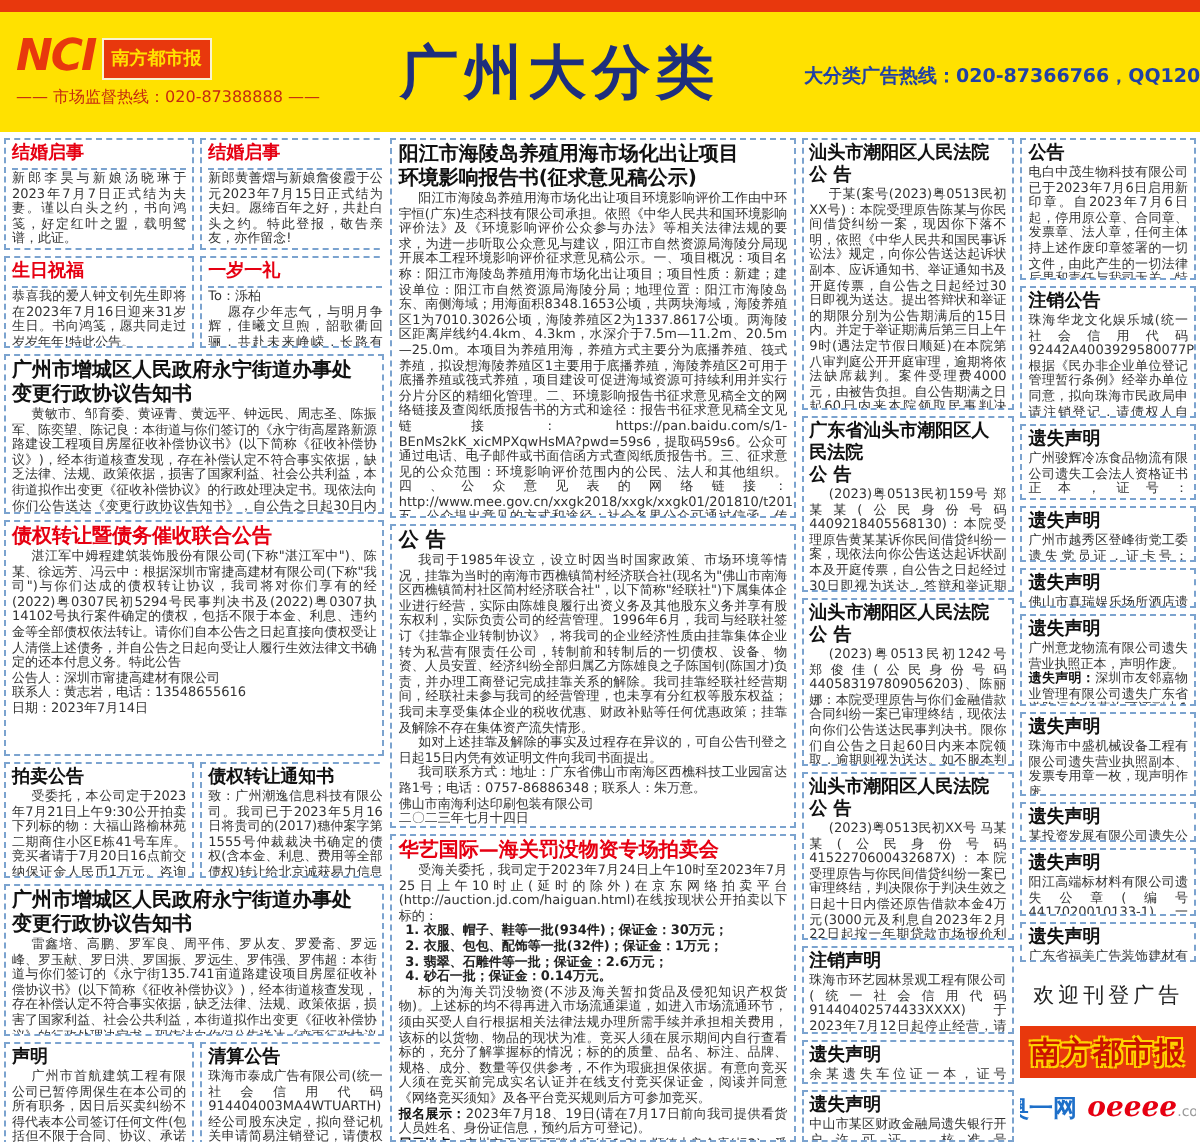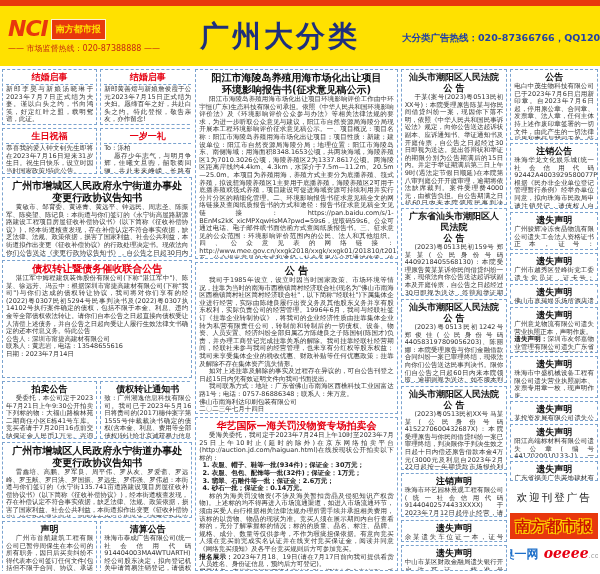--- a/index.html
+++ b/index.html
@@ -22,21 +22,21 @@
   .right-zone { width:190px; text-align:center; }
   .tags { color:#e60012; font-weight:900; font-size:14px; letter-spacing:2px; white-space:nowrap; }
   .hotline { color:#2141a5; font-weight:bold; font-size:9.5px; margin-top:4px; white-space:nowrap; }
   
   .page-body { display:flex; gap:3px; padding:3px 2px; height:508px; overflow:hidden; background:#fff; }
   .col { display:flex; flex-direction:column; gap:3px; overflow:hidden; }
   .colA { width:191px; } .colB { width:203px; } .colC { width:107px; } .colD { width:88px; }
   .row { display:flex; gap:3px; flex:0 0 auto; }
   .half { width:50%; }
   .ad { border:1px dashed #7ba3cf; padding:2px 3px; overflow:hidden; background:#fff; flex:0 0 auto; }
-  .ad-h { text-align:center; font-weight:bold; font-size:10px; line-height:12px; color:#111; }
+  .ad-h { text-align:left; font-weight:bold; font-size:10px; line-height:12px; color:#111; }
   .ad-h.red { color:#e60012; }
   .ad-h.sm { font-size:9px; line-height:11px; }
   .ad-h.underl { border-bottom:1px dashed #7ba3cf; padding-bottom:1px; margin-bottom:1px; }
   .ad-b { font-size:6.5px; line-height:7.6px; color:#333; text-align:justify; }
   .ad-b p { margin:0; text-indent:1.5em; }
   .ad-b p.noind { text-indent:0; }
   .ad-b p.sig { text-indent:0; }
   .ad-b .lead { font-weight:bold; color:#111; }
   .items p { text-indent:0.5em; font-weight:bold; color:#222; }
   
@@ -86,21 +86,21 @@
         <div class="ad-h red sm underl">结婚启事</div>
         <div class="ad-b">
             <p class="noind">新郎黄善熠与新娘詹俊霞于公元2023年7月15日正式结为夫妇。愿缔百年之好，共赴白头之约。特此登报，敬告亲友，亦作留念!</p>
           </div>
       </div>
     </div>
     <div class="row" style="height:46px">
       <div class="ad half">
         <div class="ad-h red sm underl">生日祝福</div>
         <div class="ad-b">
-            <p class="noind">恭喜我的爱人钟文钊先生即将在2023年7月16日迎来31岁生日。祝生日快乐，设立时因当时国家政策!特此公告。</p>
+            <p class="noind">恭喜我的爱人钟文钊先生即将在2023年7月16日迎来31岁生日。书向鸿笺，愿共同走过岁岁年年!特此公告。</p>
           </div>
       </div>
       <div class="ad half">
         <div class="ad-h red sm underl">一岁一礼</div>
         <div class="ad-b">
           <p class="noind">To：泺柏</p>
           <p>愿存少年志气，与明月争辉，佳曦文旦煦，韶歌衢回骊，共赴未来峥嵘，长路有知，毓行有灯，春福童安，秋绥冬禧。</p>
         </div>
       </div>
     </div>

